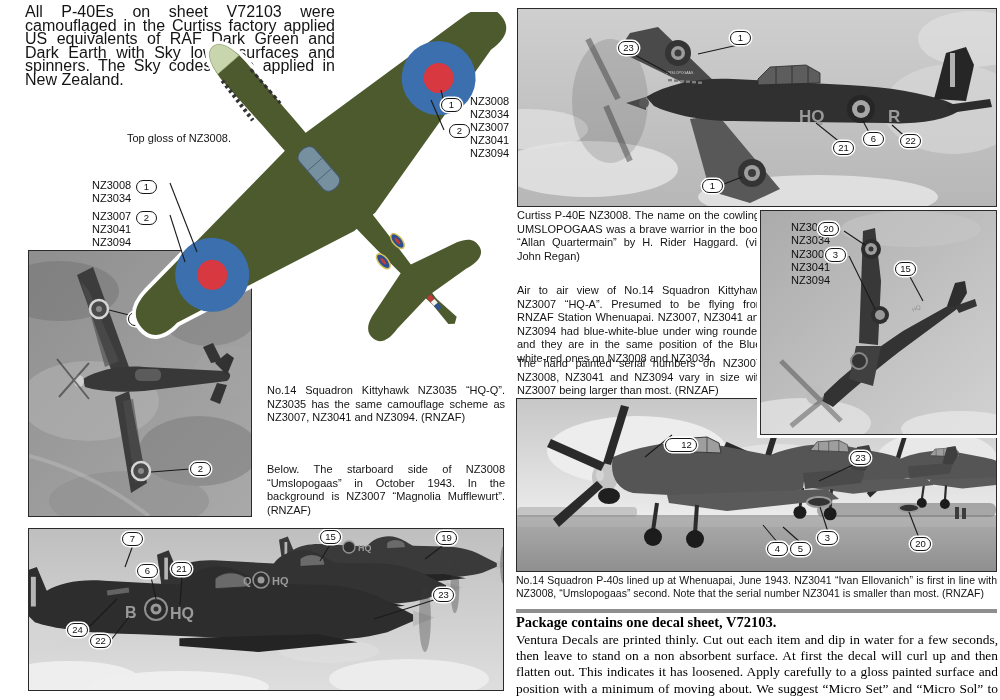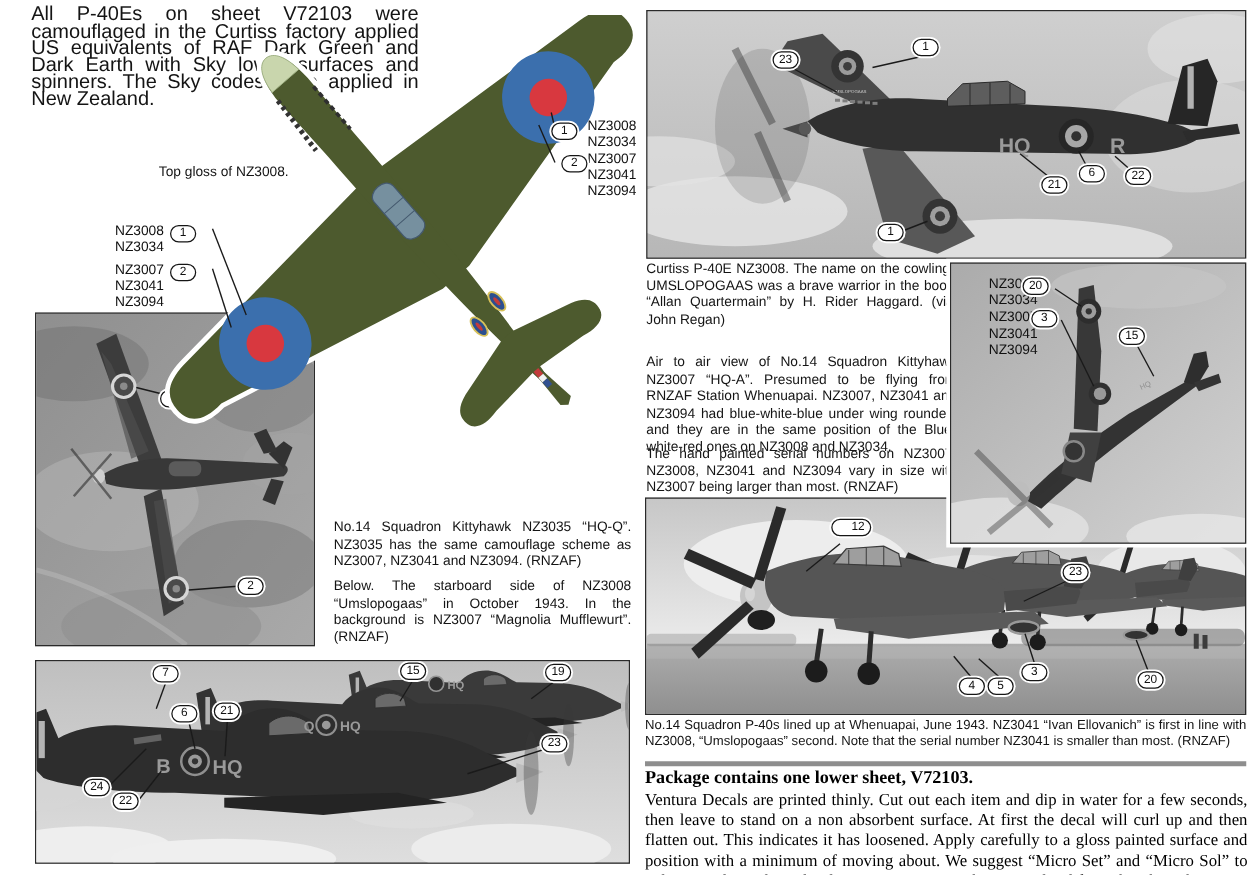--- a/index.html
+++ b/index.html
@@ -138,21 +138,21 @@
     <span>NZ3008</span>
     <span>NZ3034</span>
   </div>
   <div class="badge" style="left:449px;top:124px;">2</div>
   <div class="serials" style="left:470px;top:121px;">
     <span>NZ3007</span>
     <span>NZ3041</span>
     <span>NZ3094</span>
   </div>
 
-  <div class="cap" style="left:267px;top:384px;width:238px;margin-top:32px;">No.14 Squadron Kittyhawk NZ3035 “HQ-Q”. NZ3035 has the same camouflage scheme as NZ3007, NZ3041 and NZ3094. (RNZAF)</div>
+  <div class="cap" style="left:267px;top:384px;width:238px;">No.14 Squadron Kittyhawk NZ3035 “HQ-Q”. NZ3035 has the same camouflage scheme as NZ3007, NZ3041 and NZ3094. (RNZAF)</div>
   <div class="cap" style="left:267px;top:463px;width:238px;">Below. The starboard side of NZ3008 “Umslopogaas” in October 1943. In the background is NZ3007 “Magnolia Mufflewurt”. (RNZAF)</div>
 
   <div class="photo" style="left:28px;top:528px;width:474px;height:161px;z-index:1;">
     <svg width="474" height="161" viewBox="0 0 474 161">
       <defs>
         <linearGradient id="fsky" x1="0" y1="0" x2="0" y2="1">
           <stop offset="0" stop-color="#bfbfbf"></stop>
             <stop offset="1" stop-color="#dedede"></stop>
         </linearGradient>
         <g id="p40side">
@@ -366,26 +366,26 @@
       <ellipse cx="392" cy="109" rx="10" ry="4" fill="#333" stroke="#999" stroke-width="1.7"></ellipse>
       <rect x="438" y="108" width="4" height="12" fill="#3c3c3c"></rect>
       <rect x="445" y="109" width="4" height="11" fill="#3c3c3c"></rect>
       <line class="ldr" x1="155" y1="36" x2="128" y2="58"></line>
       <line class="ldr" x1="338" y1="65" x2="302" y2="82"></line>
       <line class="ldr" x1="311" y1="133" x2="303" y2="108"></line>
       <line class="ldr" x1="261" y1="144" x2="246" y2="126"></line>
       <line class="ldr" x1="284" y1="144" x2="266" y2="128"></line>
       <line class="ldr" x1="402" y1="139" x2="392" y2="113"></line>
     </svg>
-    <div class="badge" style="left:148px;top:16px;padding-left:15px;">12</div>
+    <div class="badge" style="left:148px;top:39px;padding-left:15px;">12</div>
     <div class="badge" style="left:333px;top:52px;">23</div>
     <div class="badge" style="left:300px;top:132px;">3</div>
     <div class="badge" style="left:250px;top:143px;">4</div>
     <div class="badge" style="left:273px;top:143px;">5</div>
     <div class="badge" style="left:393px;top:138px;">20</div>
   </div>
 
   <div class="cap cap-sm" style="left:516px;top:574px;width:481px;">No.14 Squadron P-40s lined up at Whenuapai, June 1943. NZ3041 “Ivan Ellovanich” is first in line with NZ3008, “Umslopogaas” second. Note that the serial number NZ3041 is smaller than most. (RNZAF)</div>
   <div class="rule"></div>
-  <div class="pkg-head">Package contains one lower sheet, V72103.</div>
+  <div class="pkg-head">Package contains one decal sheet, V72103.</div>
   <div class="pkg-body">Ventura Decals are printed thinly. Cut out each item and dip in water for a few seconds, then leave to stand on a non absorbent surface. At first the decal will curl up and then flatten out. This indicates it has loosened. Apply carefully to a gloss painted surface and position with a minimum of moving about. We suggest “Micro Set” and “Micro Sol” to aid setting down these decals. WARNING. Test them on a decal from this sheet that is not needed for your subject.</div>
 
 </div>
 
 </body></html>

